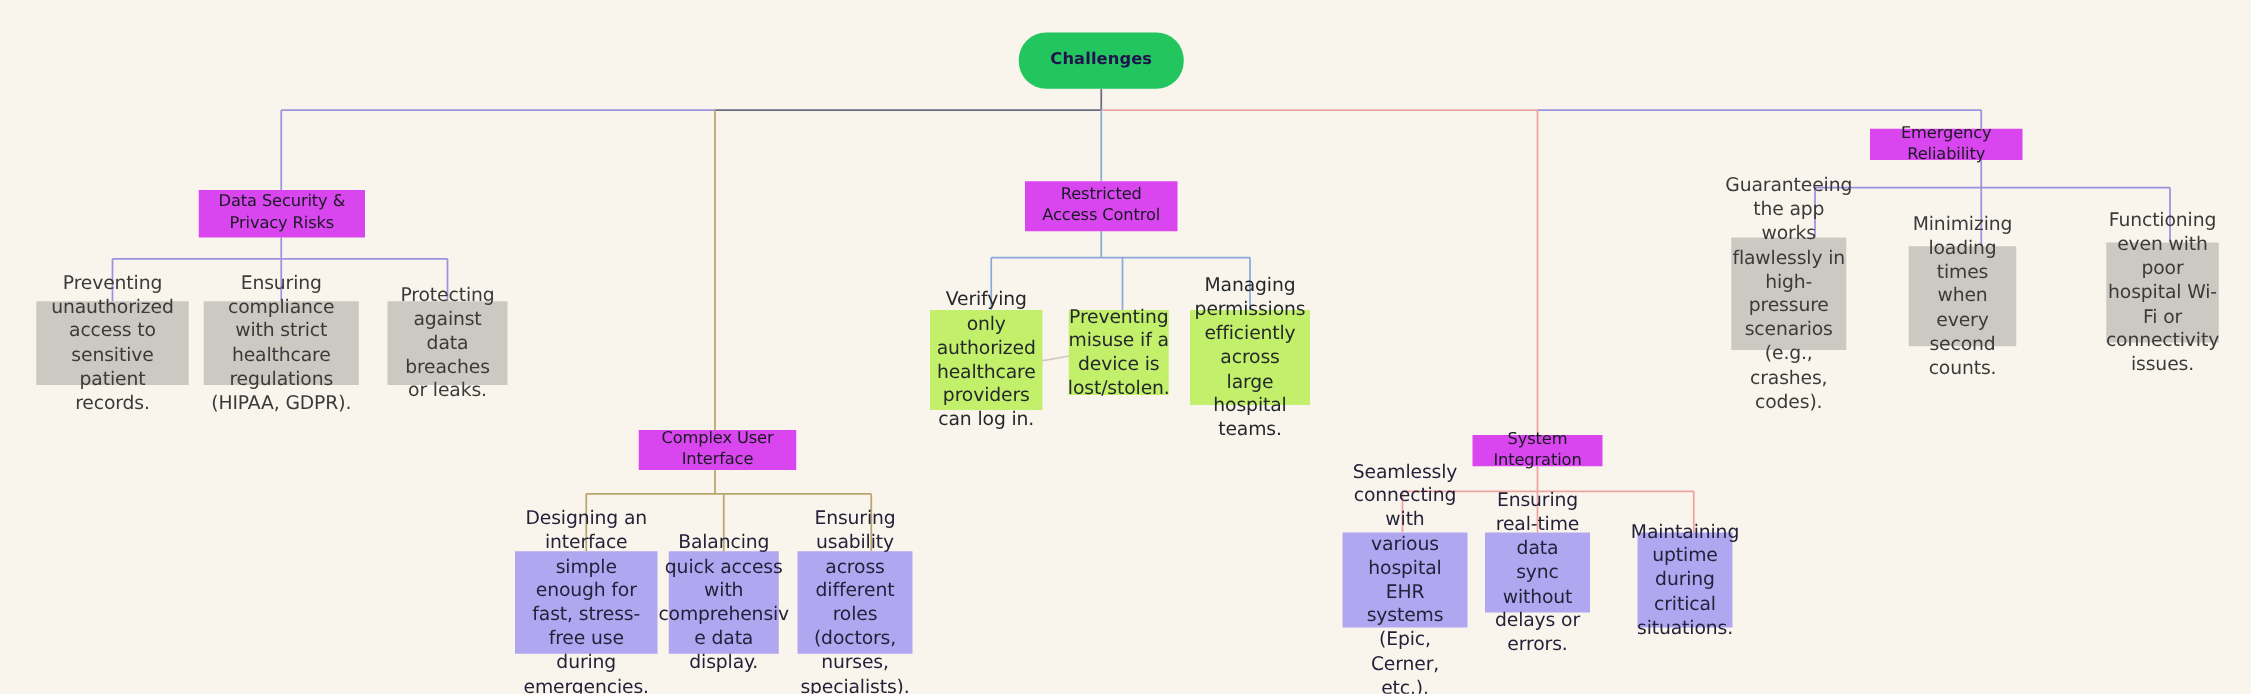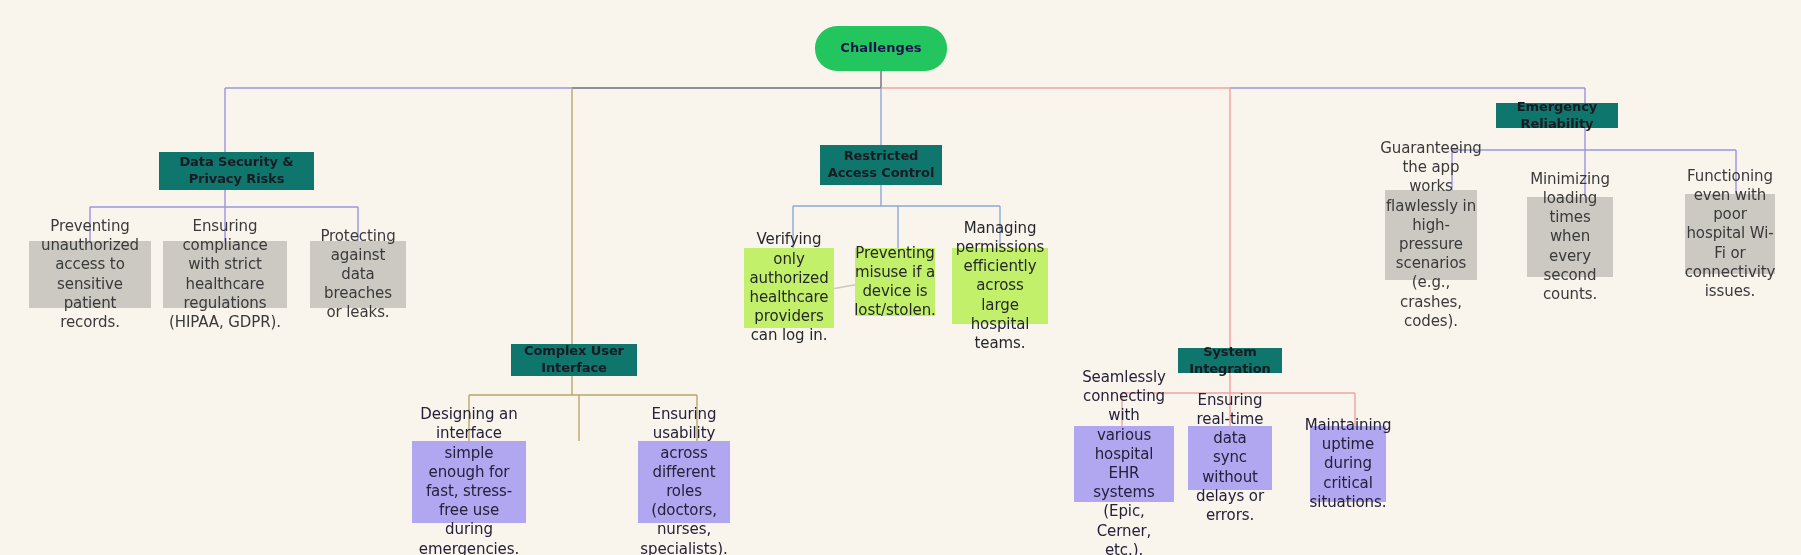--- a/index.html
+++ b/index.html
@@ -38,23 +38,23 @@
   }
   .node-root {
     background: #22c55e;
     color: #20124d;
     border-radius: 22px;
     font-weight: bold;
     font-size: 13px;
     letter-spacing: 0.1px;
   }
   .node-topic {
-    background: #0f766e;
+    background: #d946ef;
     color: #1a1a22;
-    font-weight: bold;
+    font-weight: normal;
     font-size: 13px;
     letter-spacing: -0.1px;
     justify-content: flex-end;
   }
   .node-leaf {
     font-size: 15px;
     font-weight: normal;
     letter-spacing: -0.1px;
   }
   .leaf-gray   { background: #cbc9c2; color: #3a3a3a; }
@@ -110,38 +110,41 @@
     <path d="M1452,150 L1736,150" stroke="#9a94e0" stroke-width="1.4" fill="none"></path>
     <path d="M1452,150 L1452,190" stroke="#9a94e0" stroke-width="1.4" fill="none"></path>
     <path d="M1585,150 L1585,197" stroke="#9a94e0" stroke-width="1.4" fill="none"></path>
     <path d="M1736,150 L1736,194" stroke="#9a94e0" stroke-width="1.4" fill="none"></path>
   </svg>
 
   <div class="node node-root" style="left:815px; top:26px; width:132px; height:45px;">
     <span>Challenges</span>
   </div>
 
-  <div class="node node-topic" style="left:159px; top:152px; width:155px; height:38px;">
+  <div class="node node-topic" style="left:159px; top:152px; width:133px; height:38px;">
     <span>Data Security &amp; Privacy Risks</span>
   </div>
   <div class="node node-leaf leaf-gray" style="left:29px; top:241px; width:122px; height:67px;">
     <span>Preventing unauthorized access to sensitive patient records.</span>
   </div>
   <div class="node node-leaf leaf-gray" style="left:163px; top:241px; width:124px; height:67px;">
     <span>Ensuring compliance with strict healthcare regulations (HIPAA, GDPR).</span>
   </div>
   <div class="node node-leaf leaf-gray" style="left:310px; top:241px; width:96px; height:67px;">
     <span>Protecting against data breaches or leaks.</span>
   </div>
 
   <div class="node node-topic" style="left:511px; top:344px; width:126px; height:32px;">
     <span>Complex User Interface</span>
   </div>
   <div class="node node-leaf leaf-purple" style="left:412px; top:441px; width:114px; height:82px;">
     <span>Designing an interface simple enough for fast, stress-free use during emergencies.</span>
+  </div>
+  <div class="node node-leaf leaf-purple" style="left:535px; top:441px; width:88px; height:82px;">
+    <span>Balancing quick access with comprehensiv e data display.</span>
   </div>
   <div class="node node-leaf leaf-purple" style="left:638px; top:441px; width:92px; height:82px;">
     <span>Ensuring usability across different roles (doctors, nurses, specialists).</span>
   </div>
 
   <div class="node node-topic" style="left:820px; top:145px; width:122px; height:40px;">
     <span>Restricted Access Control</span>
   </div>
   <div class="node node-leaf leaf-green" style="left:744px; top:248px; width:90px; height:80px;">
     <span>Verifying only authorized healthcare providers can log in.</span>

